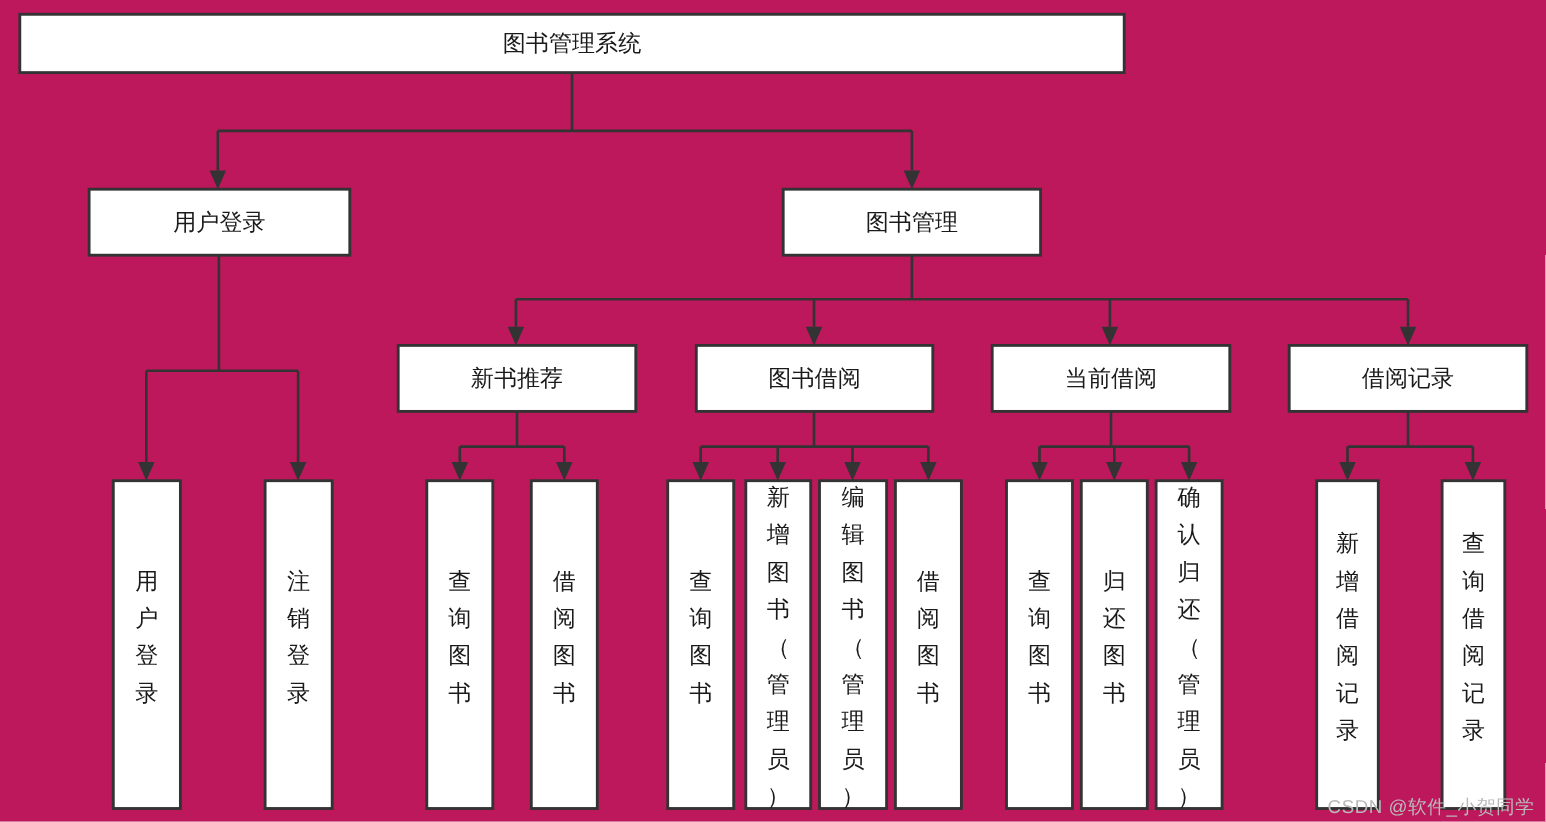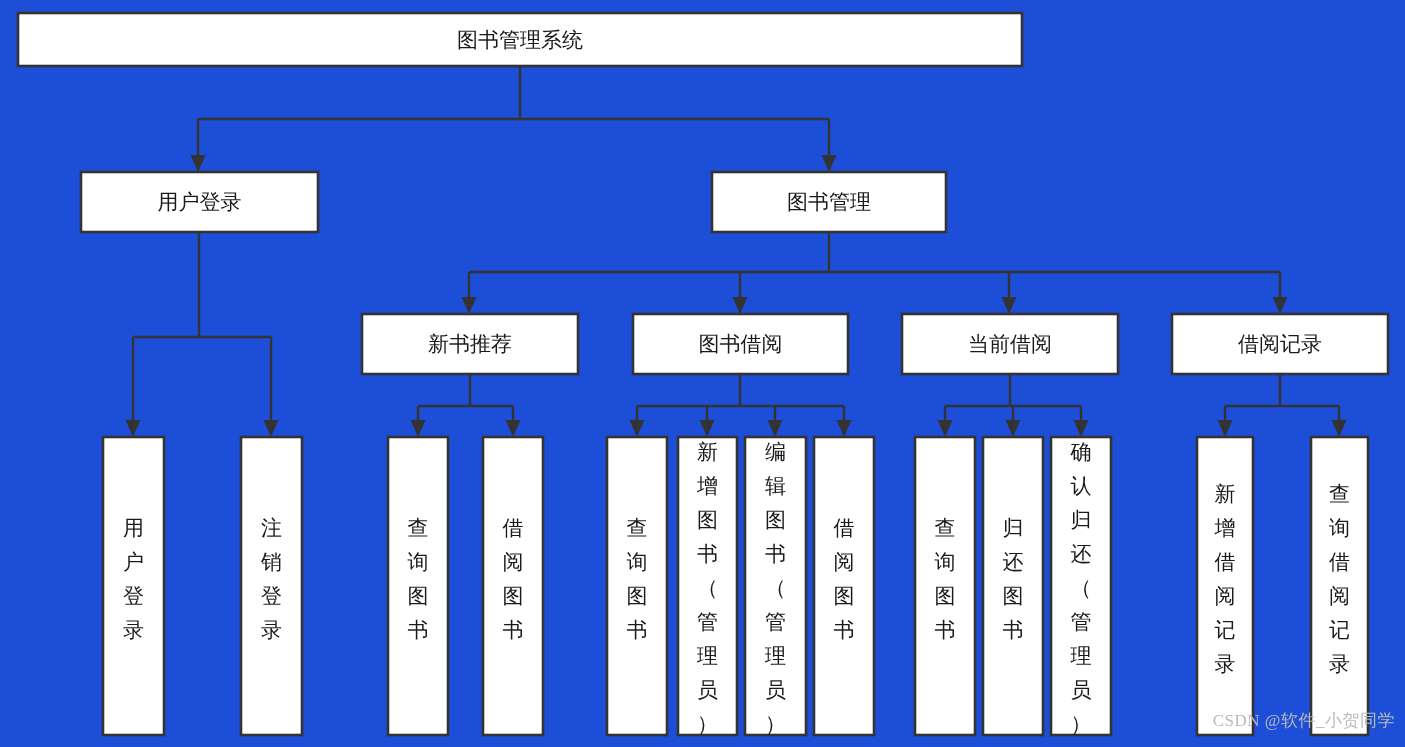--- a/index.html
+++ b/index.html
@@ -7,21 +7,21 @@
     padding: 0;
     background: #ffffff;
   }
   body {
     font-family: "DejaVu Sans", "Liberation Sans", sans-serif;
   }
   #diagram-root {
     position: relative;
     width: 1405px;
     height: 747px;
-    background: #1d4ed8;
+    background: #be185d;
     overflow: hidden;
   }
   svg#flow {
     position: absolute;
     left: 0;
     top: 0;
     width: 1405px;
     height: 747px;
   }
   .node-rect {
@@ -48,22 +48,22 @@
     fill: none;
     stroke-linecap: butt;
   }
   .arrow-head {
     fill: #333333;
     stroke: none;
   }
   .watermark {
     position: absolute;
     right: 10px;
-    bottom: 15px;
-    font-family: Liberation Serif, serif;
+    bottom: 2px;
+    font-family: Liberation Sans, sans-serif;
     font-size: 17px;
     color: #b9b9b9;
     letter-spacing: 0.5px;
     white-space: nowrap;
     pointer-events: none;
   }
 </style>
 </head>
 <body>
 

